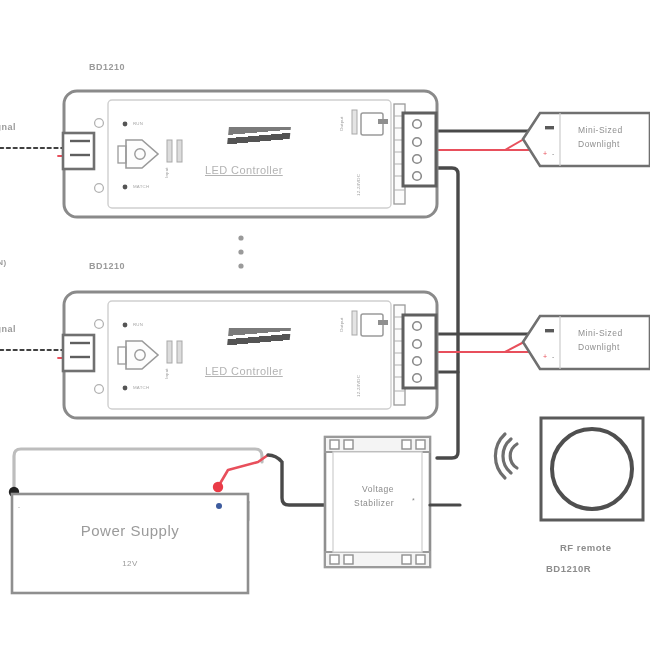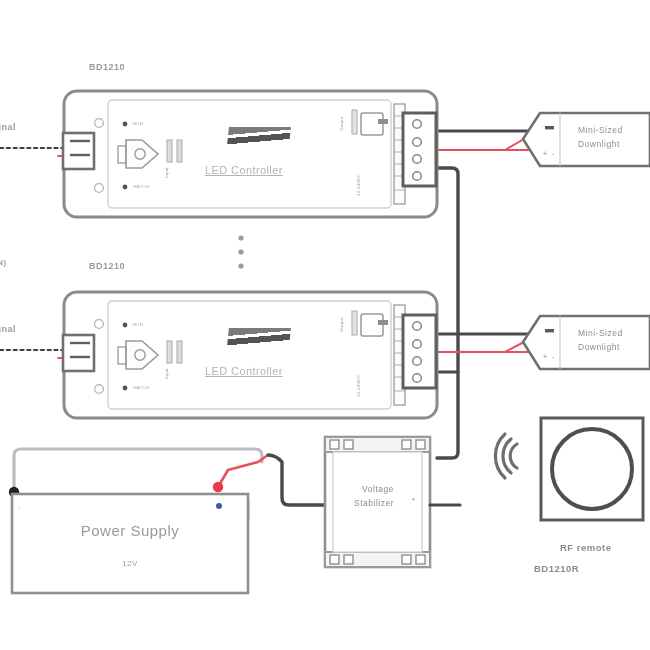--- a/index.html
+++ b/index.html
@@ -268,21 +268,21 @@
     <div class="lbl dl-lbl" style="left:578px;top:342px;">Downlight</div>
 
     <div class="lbl vs-lbl" style="left:340px;top:484px;width:76px;">Voltage</div>
     <div class="lbl vs-lbl" style="left:336px;top:498px;width:76px;">Stabilizer</div>
     <div class="lbl vs-lbl" style="left:412px;top:495px;font-size:7px;">*</div>
 
     <div class="lbl ps-lbl" style="left:60px;top:524px;width:140px;">Power Supply</div>
     <div class="lbl ps-lbl" style="left:60px;top:541px;width:140px;font-size:8px;margin-top:16px;">12V</div>
 
     <div class="lbl rf-lbl" style="left:554px;top:541px;">RF remote</div>
-    <div class="lbl rf-lbl" style="left:528px;top:562px;">BD1210R</div>
+    <div class="lbl rf-lbl" style="left:540px;top:562px;">BD1210R</div>
 
     <div class="lbl tiny" style="left:133px;top:121px;">RUN</div>
     <div class="lbl tiny" style="left:133px;top:184px;">MATCH</div>
     <div class="lbl tiny" style="left:133px;top:322px;">RUN</div>
     <div class="lbl tiny" style="left:133px;top:385px;">MATCH</div>
 
     <div class="lbl tinyv" style="left:164px;top:178px;transform:rotate(-90deg);">Input</div>
     <div class="lbl tinyv" style="left:164px;top:379px;transform:rotate(-90deg);">Input</div>
 
     <div class="lbl tinyv" style="left:339px;top:131px;transform:rotate(-90deg);">Output</div>

